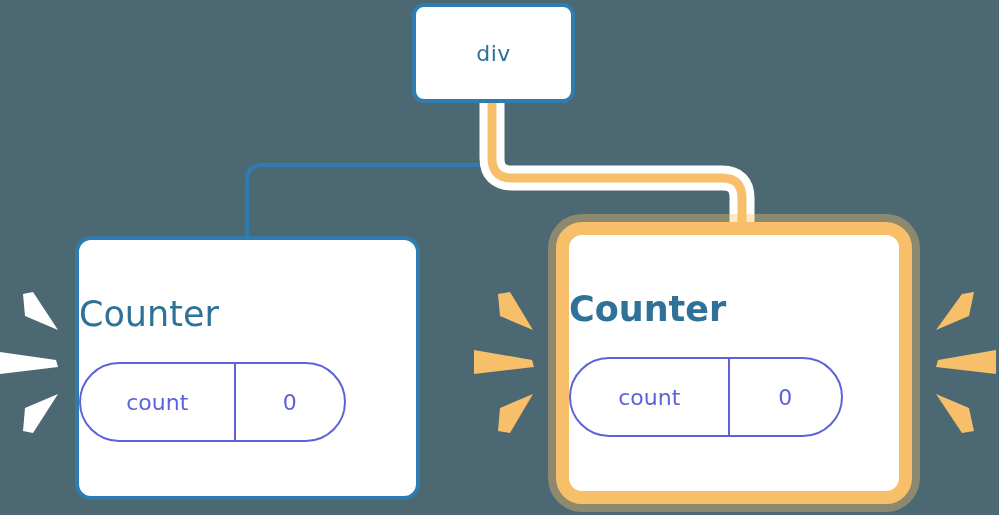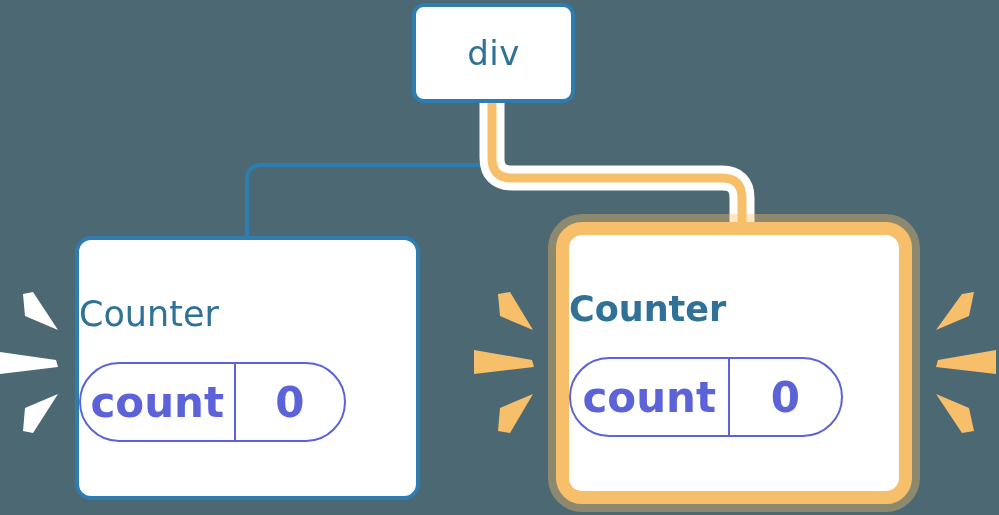--- a/index.html
+++ b/index.html
@@ -36,21 +36,21 @@
     top: 3px;
     width: 163px;
     height: 100px;
     border: 4px solid #2f7cb0;
     border-radius: 12px;
     display: flex;
     align-items: center;
     justify-content: center;
   }
   #div-node .node-title {
-    font-size: 34px;
+    font-size: 22px;
     color: #2f7197;
     letter-spacing: 0.5px;
     font-weight: 400;
   }
   
   #counter-left {
     left: 75px;
     top: 236px;
     width: 345px;
     height: 264px;
@@ -103,22 +103,22 @@
     overflow: hidden;
     background: transparent;
   }
   #counter-left .state-pill { width: 263px; }
   #counter-right .state-pill { width: 270px; }
   .pill-key, .pill-val {
     display: flex;
     align-items: center;
     justify-content: center;
     color: #5c63d8;
-    font-size: 42px;
-    font-weight: 700;
+    font-size: 22px;
+    font-weight: 400;
   }
   .pill-key { flex: 0 0 58%; }
   .pill-val {
     flex: 1 1 auto;
     border-left: 2px solid #5c63d8;
   }
   
   .rays {
     position: absolute;
     pointer-events: none;

